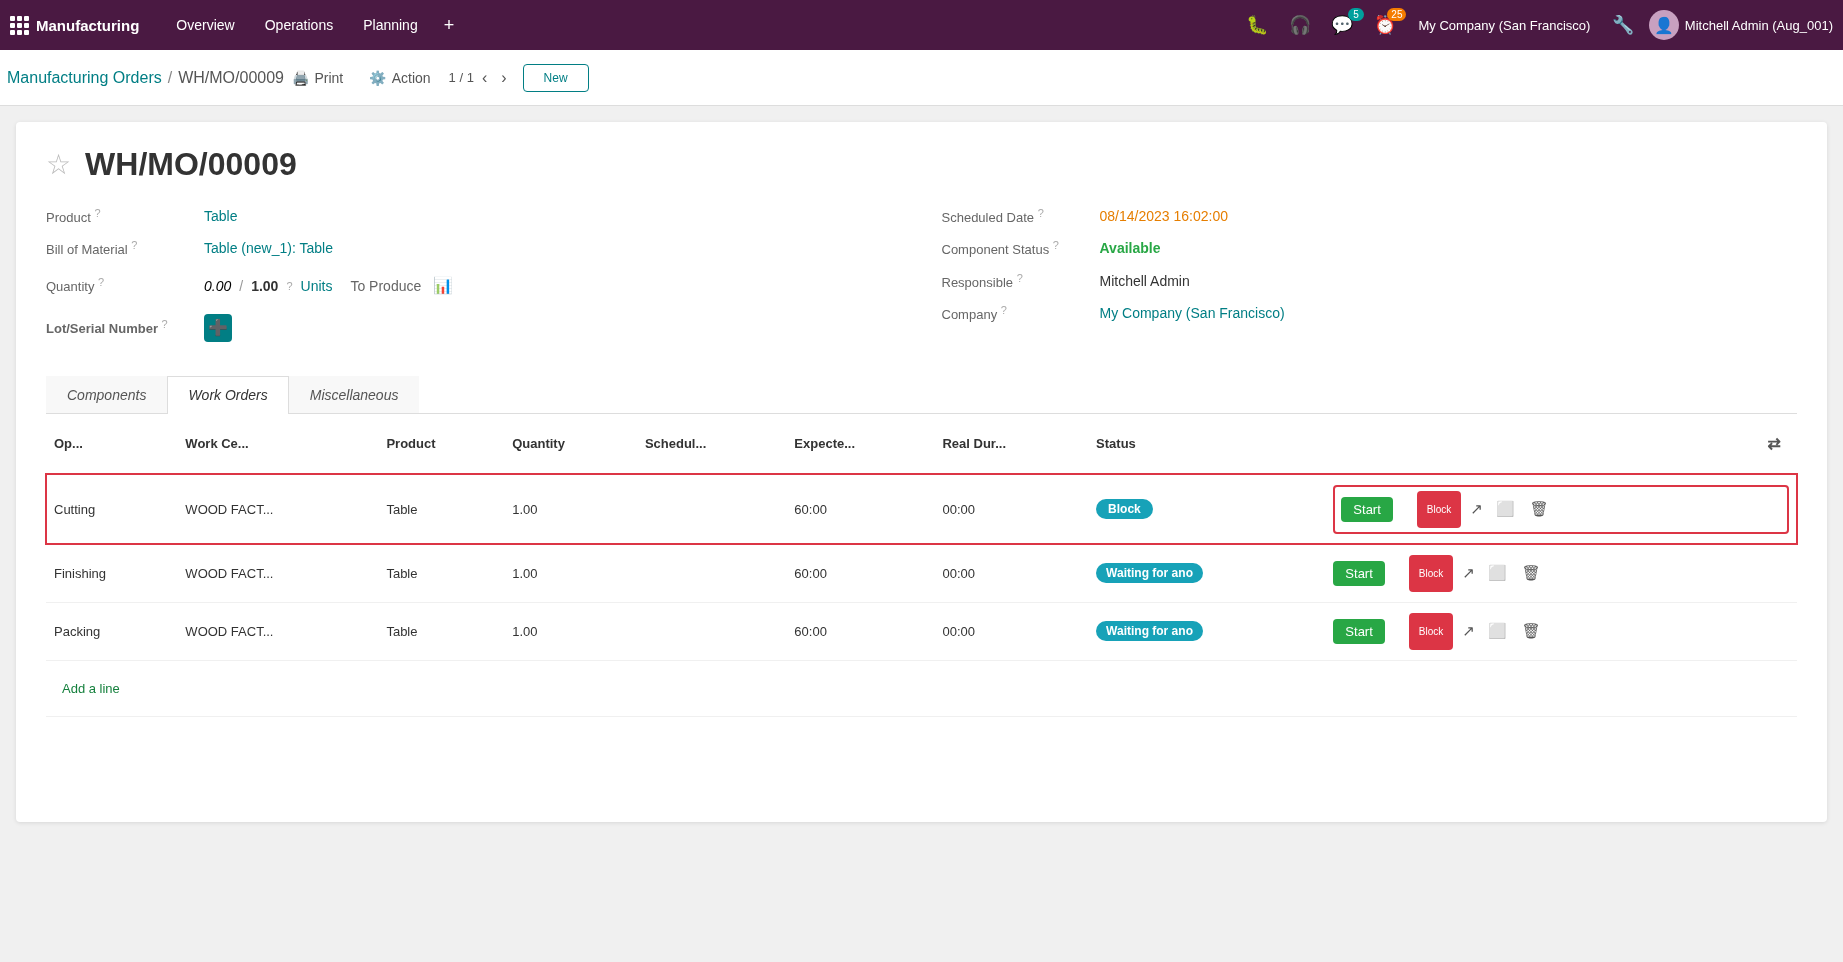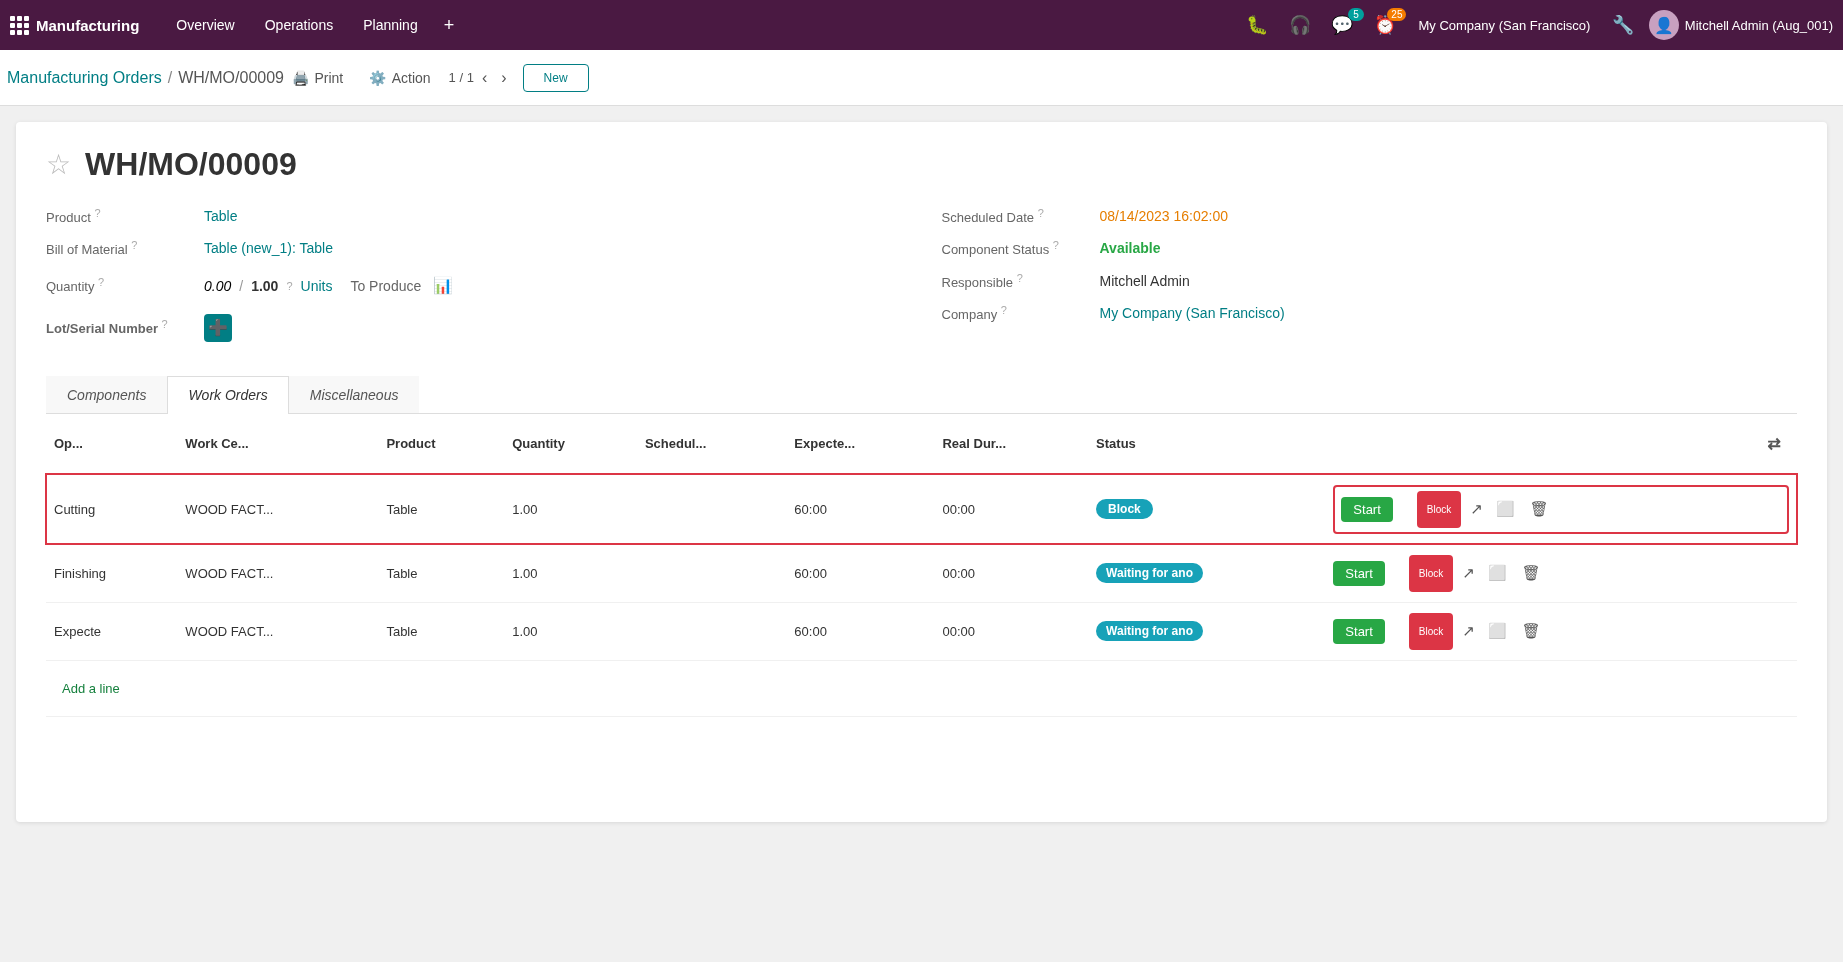--- a/index.html
+++ b/index.html
@@ -612,21 +612,21 @@
             <button class="btn-start">Start</button>
             <button class="btn-block">Block</button>
             <button class="icon-btn">↗</button>
             <button class="icon-btn">⬜</button>
             <button class="icon-btn">🗑</button>
           </div>
         </td>
       </tr>
 
       <tr>
-        <td>Expecte</td>
+        <td>Packing</td>
         <td>WOOD FACT...</td>
         <td>Table</td>
         <td>1.00</td>
         <td></td>
         <td>60:00</td>
         <td>00:00</td>
         <td>
           <span class="status-waiting">Waiting for ano</span>
         </td>
         <td>

